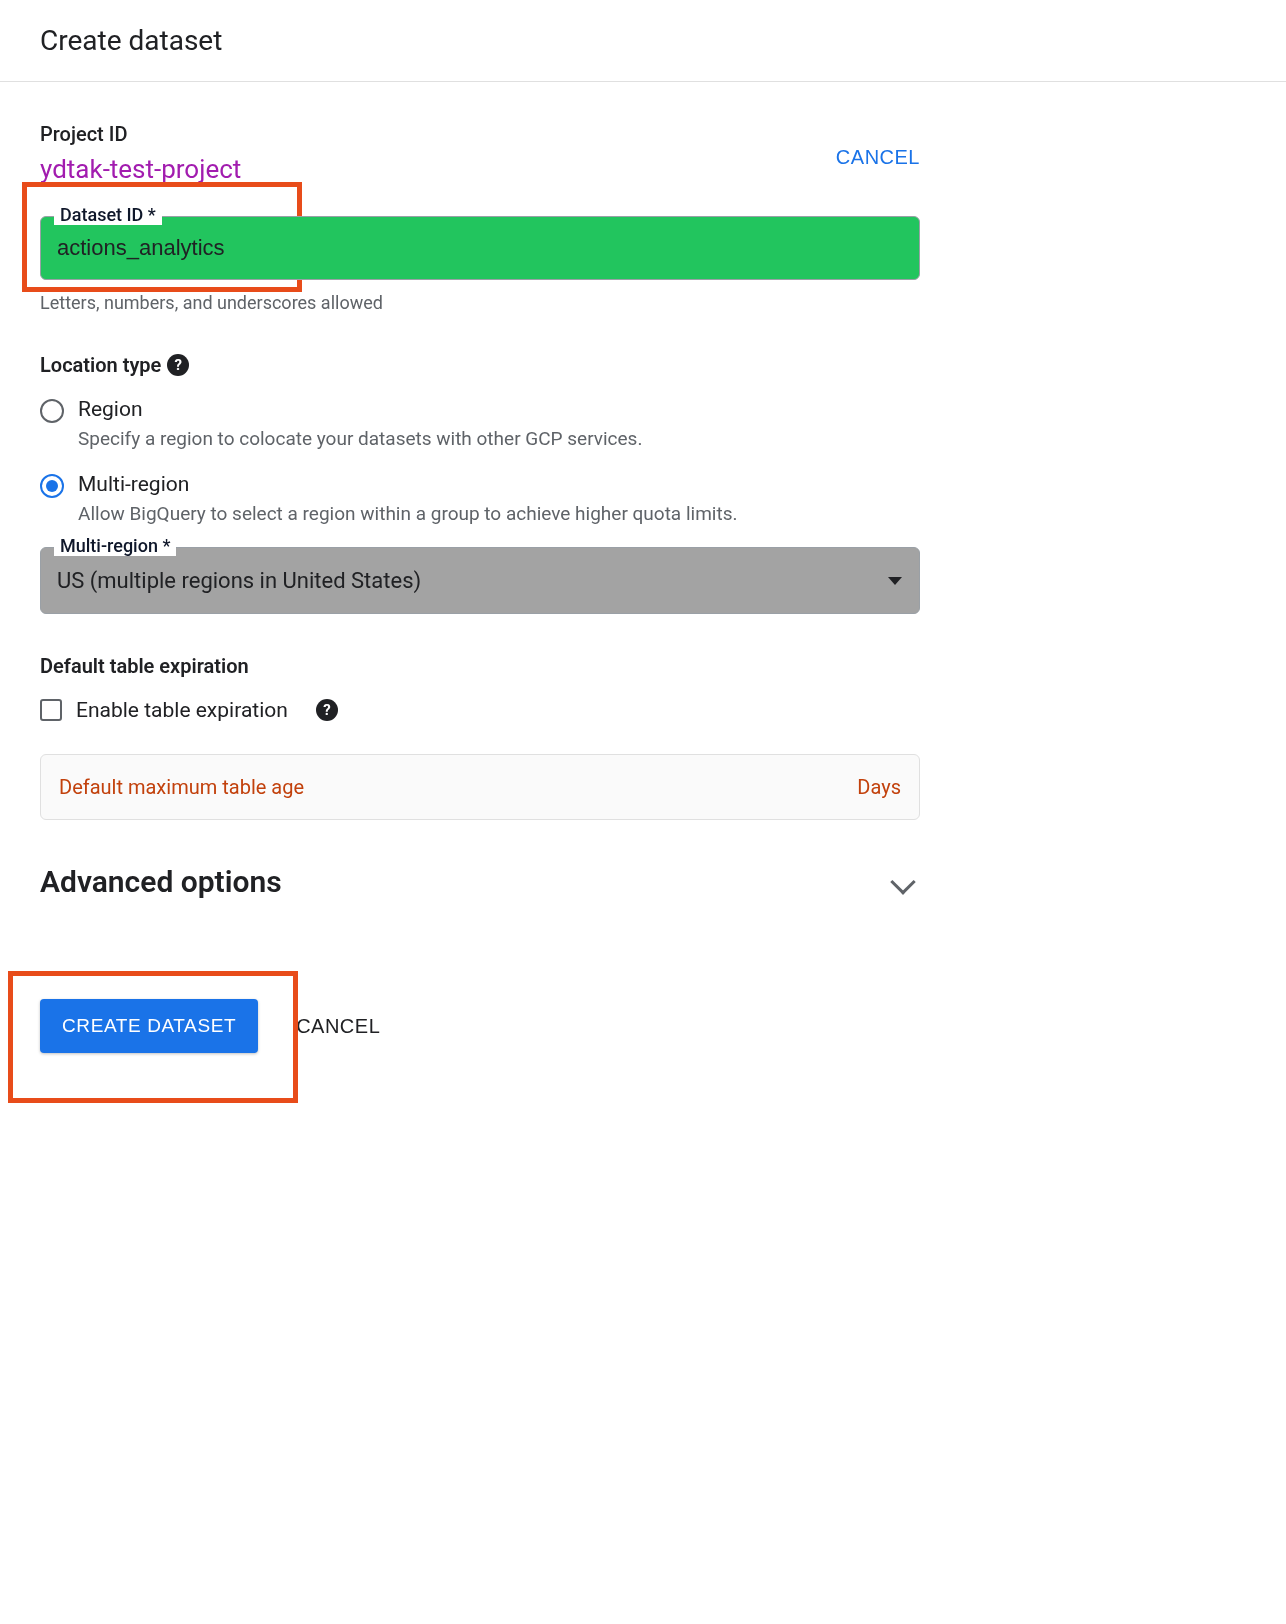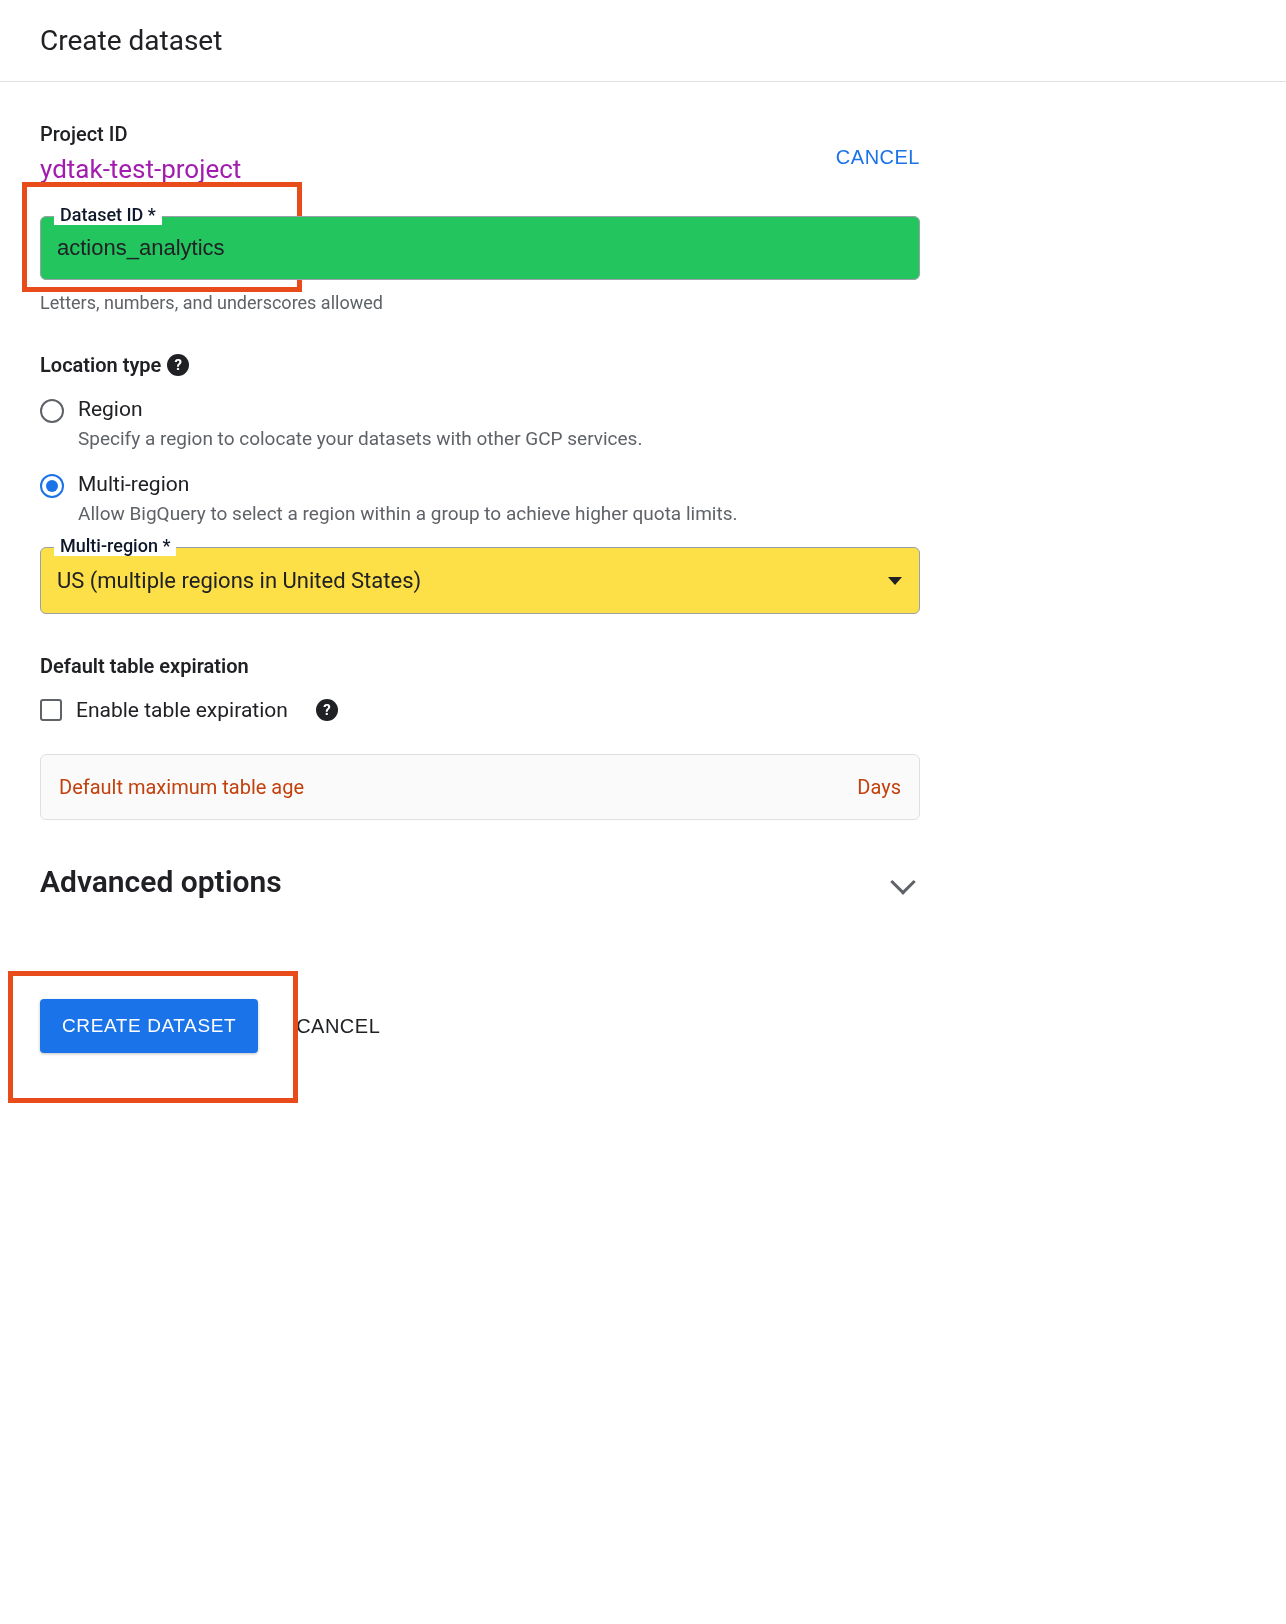--- a/index.html
+++ b/index.html
@@ -151,21 +151,21 @@
       position: relative;
       margin-top: 20px;
     }
     .select-field {
       width: 100%;
       border: 1px solid #9aa0a6;
       border-radius: 6px;
       padding: 20px 48px 20px 16px;
       font-size: 22px;
       color: #202124;
-      background: #fde047;
+      background: #a3a3a3;
       cursor: pointer;
       display: flex;
       justify-content: space-between;
       align-items: center;
     }
     .dropdown-arrow {
       position: absolute;
       right: 18px;
       top: 50%;
       transform: translateY(-50%);

